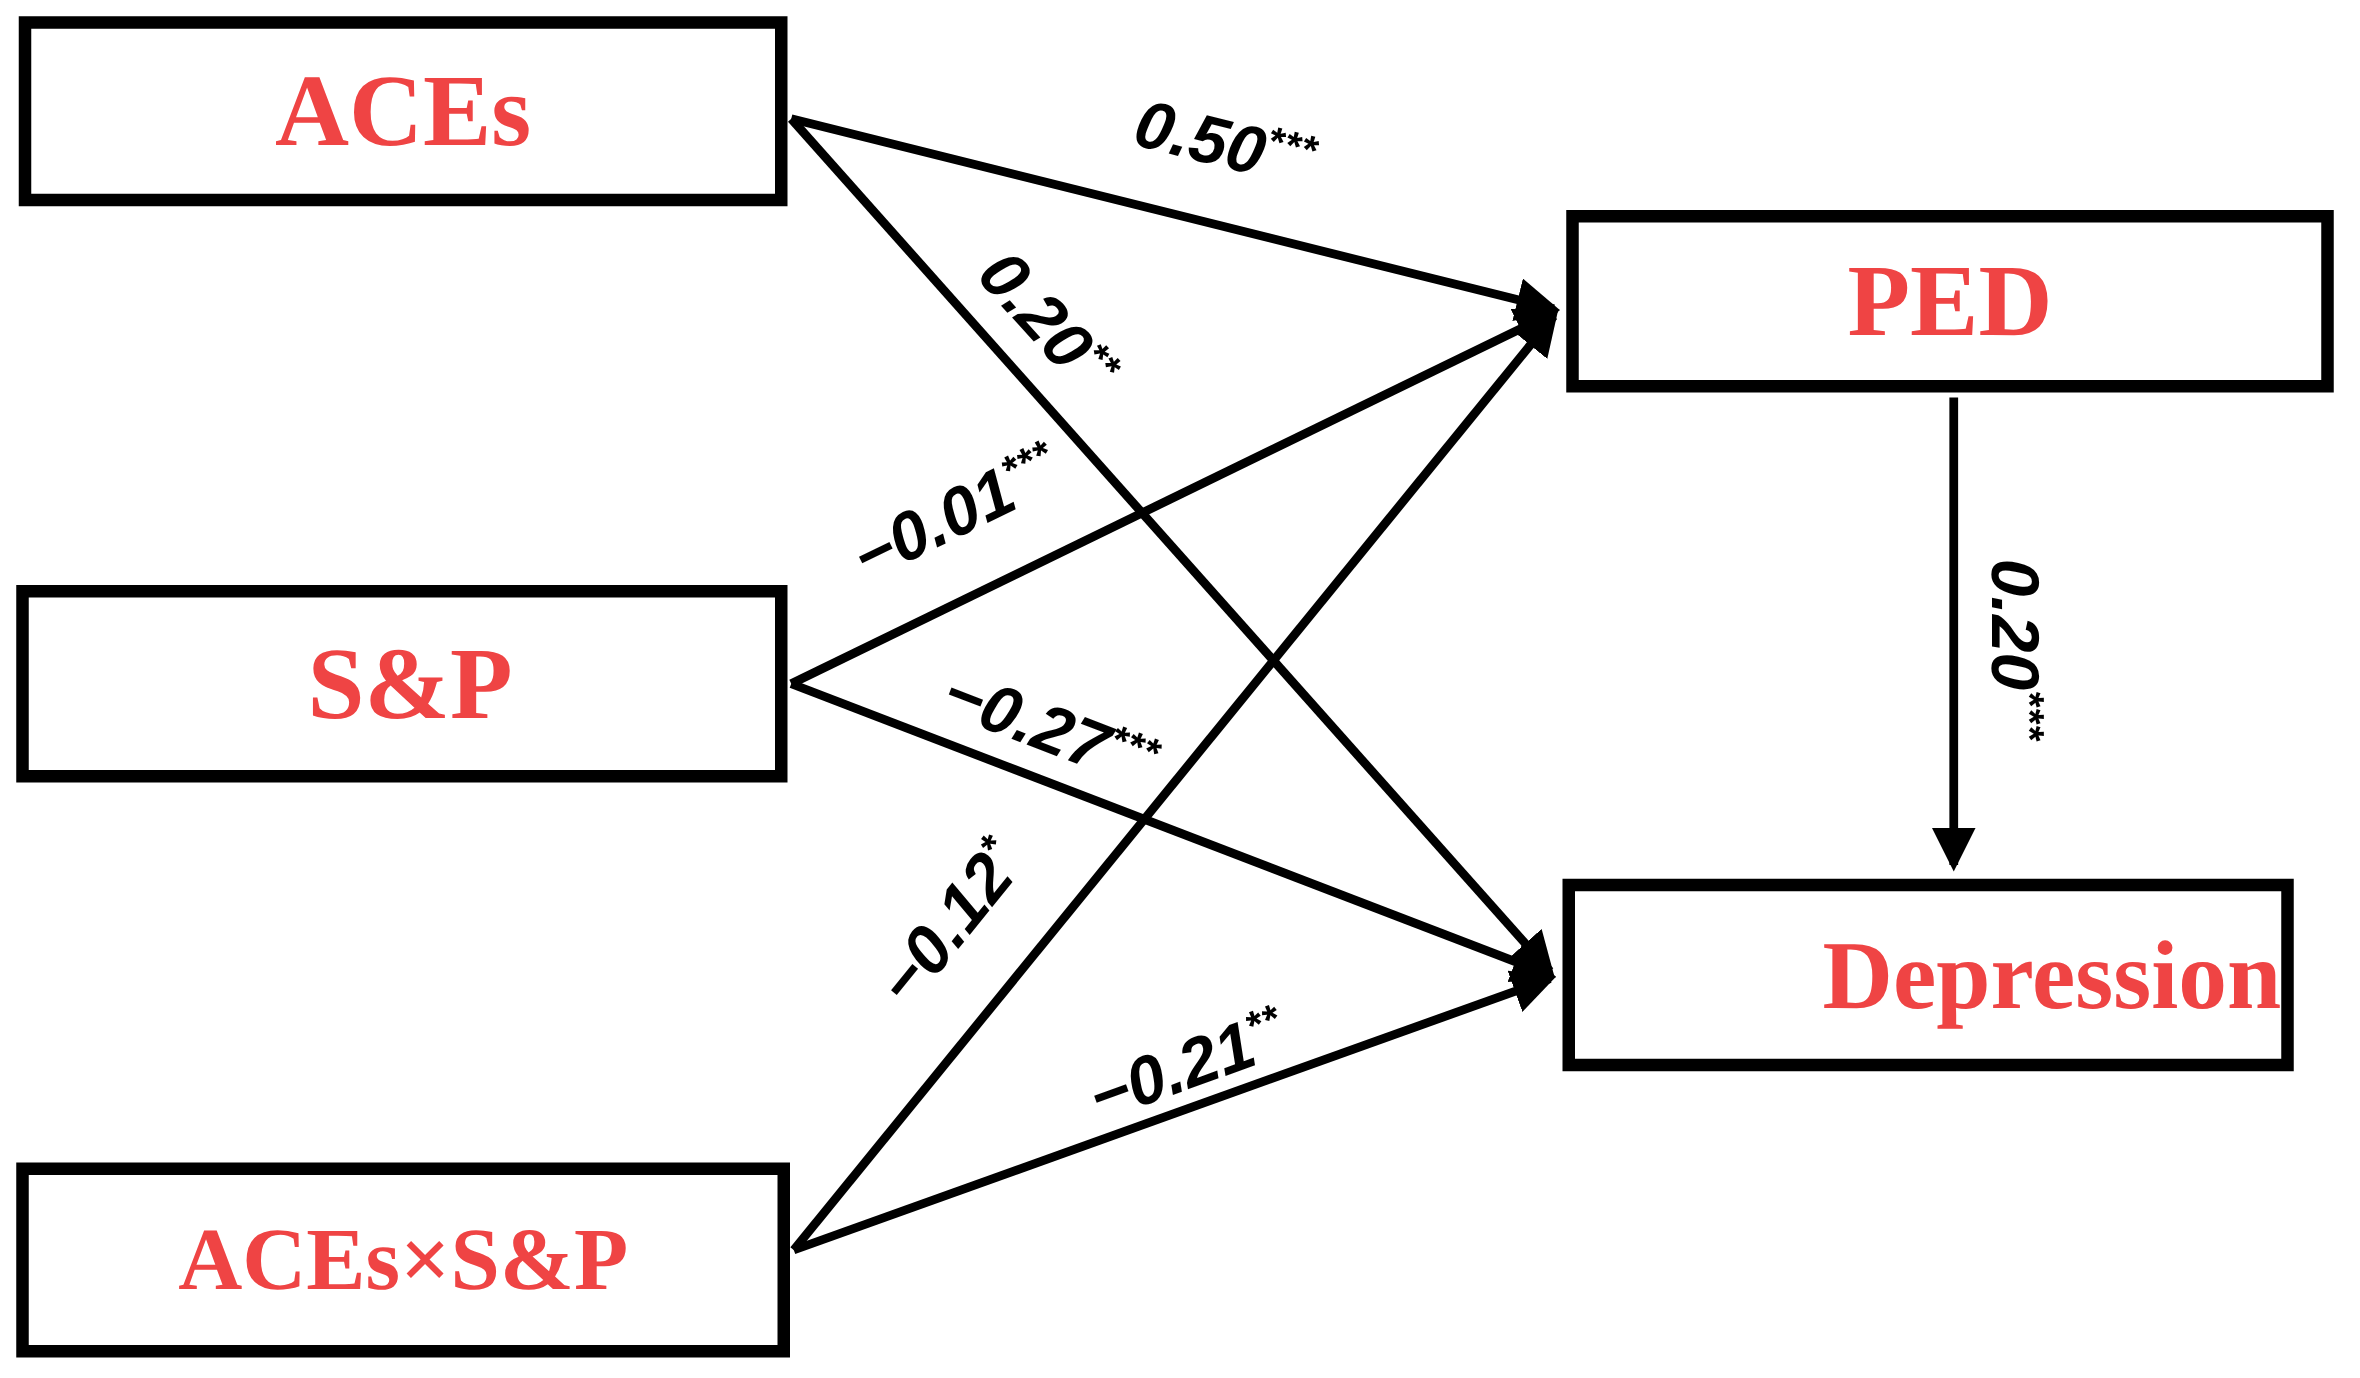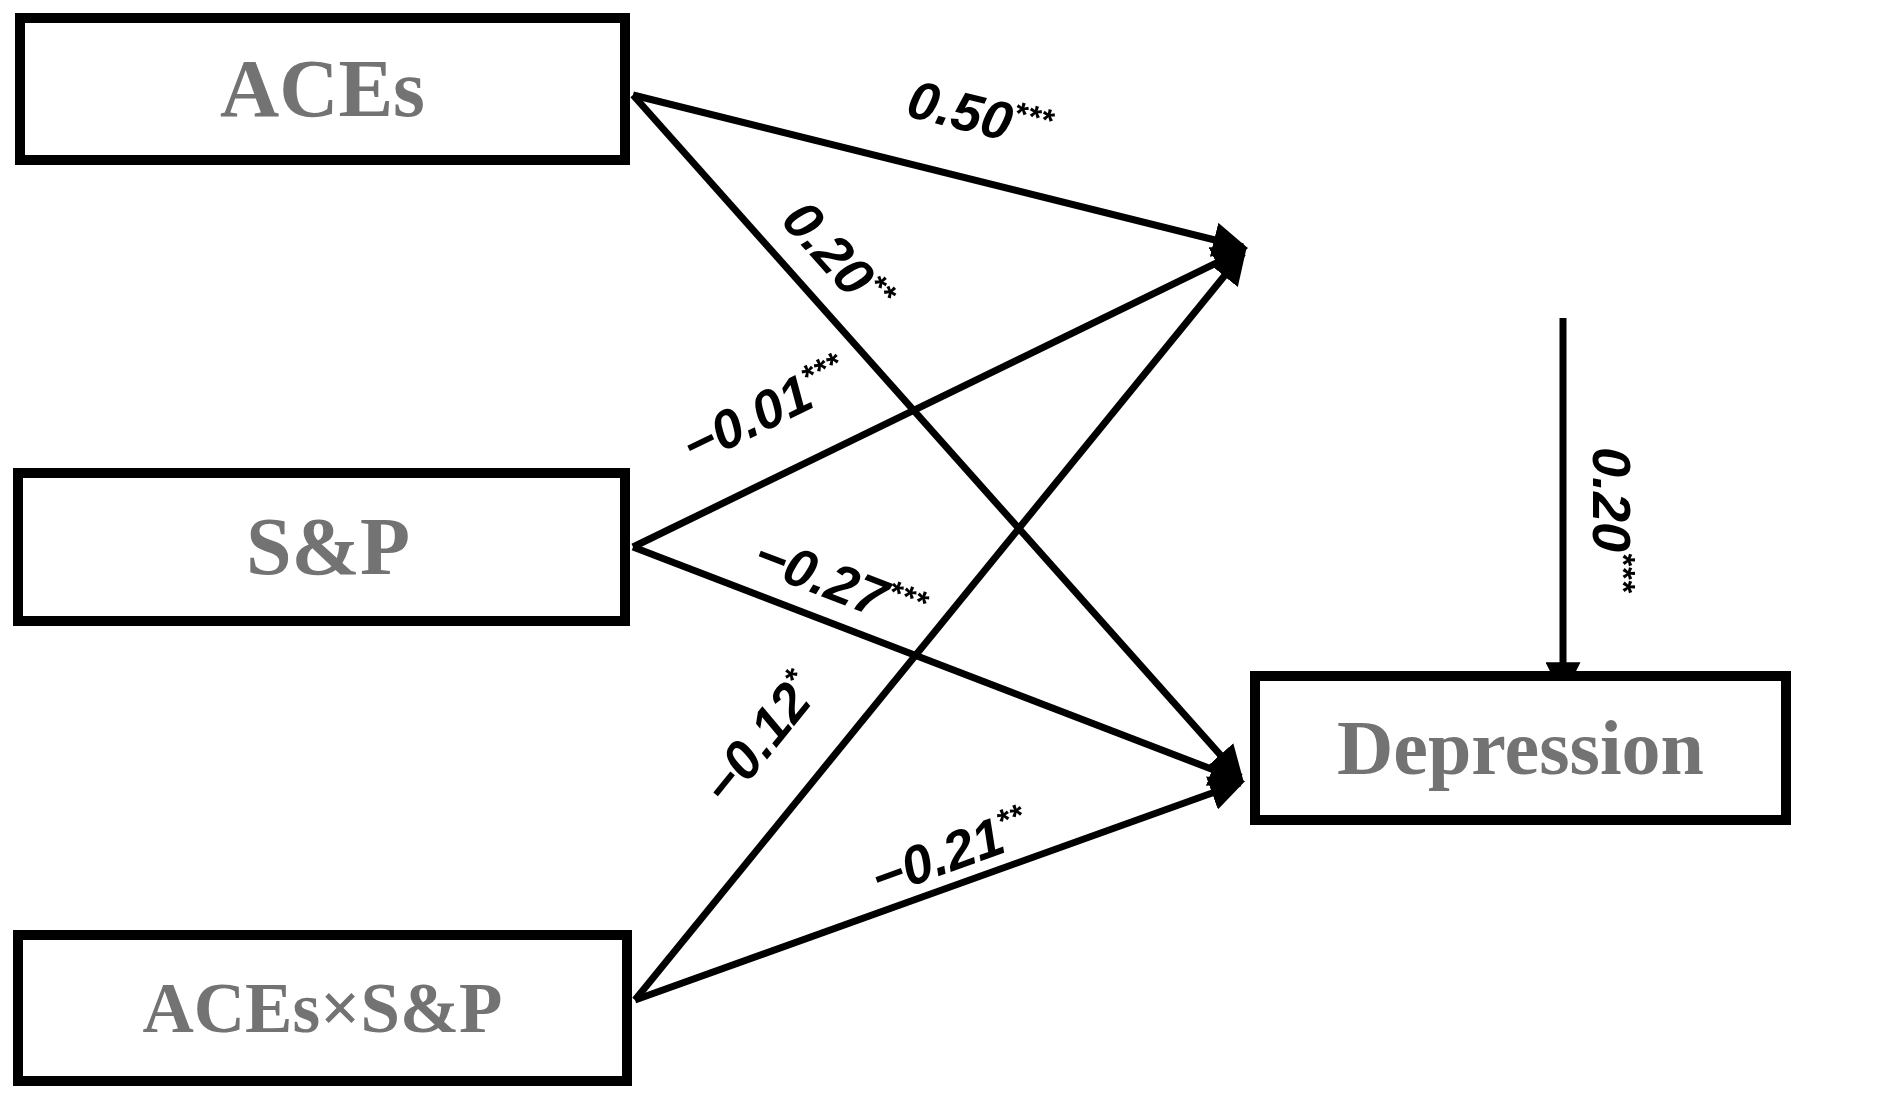--- a/index.html
+++ b/index.html
@@ -13,28 +13,28 @@
   svg.edges{position:absolute;left:0;top:0;width:1888px;height:1102px;}
   .edge{stroke:#000;stroke-width:7;fill:none;}
   .node{
     position:absolute;
     border:10px solid #000;
     background:#fff;
     display:flex;align-items:center;justify-content:center;
     box-sizing:border-box;
   }
   .node-label{
-    font-weight:bold;color:#737373;line-height:1;
+    font-weight:bold;color:#ef4444;line-height:1;
     white-space:nowrap;
   }
   #node-aces      {left:15px;  top:13px;  width:615px; height:152px;}
   #node-sp        {left:13px;  top:468px; width:617px; height:158px;padding-left:13px;}
   #node-aces-x-sp {left:13px;  top:930px; width:619px; height:156px;}
   #node-ped       {left:1253px;top:168px; width:614px; height:146px;}
-  #node-depression{left:1250px;top:671px; width:541px; height:154px;}
+  #node-depression{left:1250px;top:703px; width:585px; height:154px;justify-content:flex-end;}
   #node-aces .node-label, #node-sp .node-label, #node-ped .node-label{font-size:82px;}
   #node-aces-x-sp .node-label{font-size:71px;}
   #node-depression .node-label{font-size:78px;}
 
   .edge-label{
     position:absolute;
     font-family:"Liberation Sans","DejaVu Sans",sans-serif;
     font-style:italic;font-weight:700;
     font-size:54px;color:#000;line-height:1;
     white-space:nowrap;
@@ -75,20 +75,23 @@
 
   <div class="node" id="node-aces">
     <span class="node-label">ACEs</span>
   </div>
   <div class="node" id="node-sp">
     <span class="node-label">S&amp;P</span>
   </div>
   <div class="node" id="node-aces-x-sp">
     <span class="node-label">ACEs×S&amp;P</span>
   </div>
+  <div class="node" id="node-ped">
+    <span class="node-label">PED</span>
+  </div>
   <div class="node" id="node-depression">
     <span class="node-label">Depression</span>
   </div>
 
   <div class="edge-label" id="lbl-aces-ped">
     <span class="val">0.50</span><span class="stars">***</span>
   </div>
   <div class="edge-label" id="lbl-aces-dep">
     <span class="val">0.20</span><span class="stars">**</span>
   </div>

